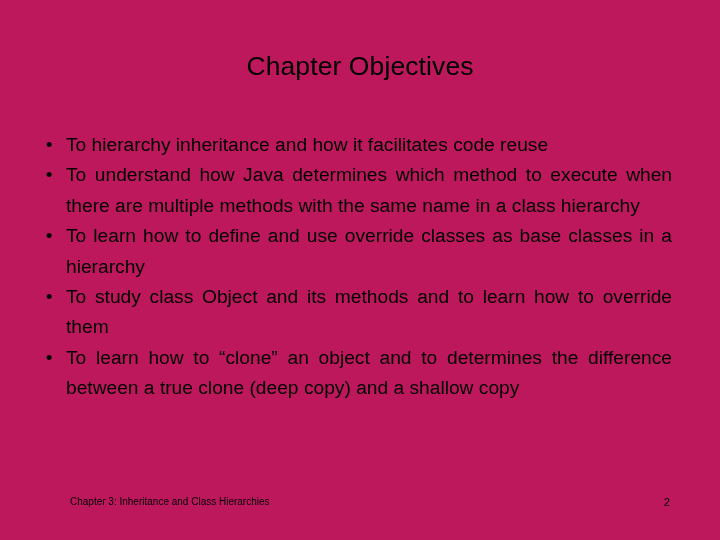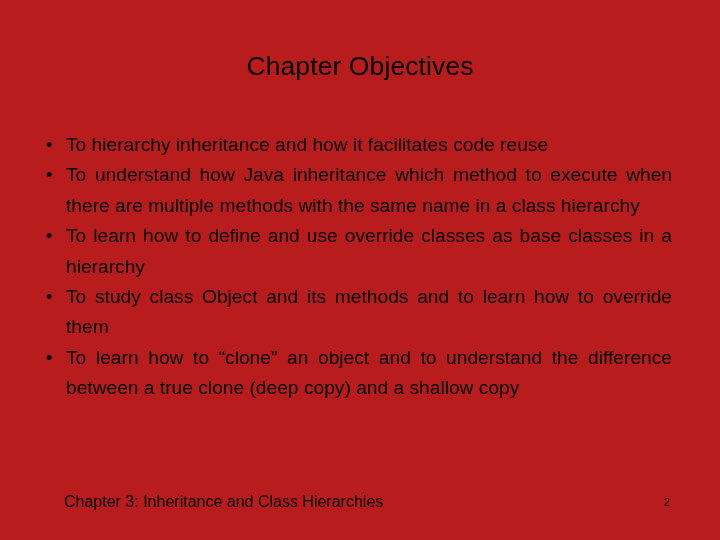--- a/index.html
+++ b/index.html
@@ -10,21 +10,21 @@
   body {
     font-family: "Liberation Sans", sans-serif;
     color: #000000;
     -webkit-font-smoothing: none;
   }
 
   #slide {
     position: relative;
     width: 720px;
     height: 540px;
-    background: #b91c1c;
+    background: #be185d;
     overflow: hidden;
   }
 
   
   #slide-title {
     position: absolute;
     left: 40px;
     top: 50px;
     width: 640px;
     text-align: center;
@@ -70,23 +70,23 @@
     width: 14px;
     line-height: 30.4px;
     font-size: 19.2px;
     text-align: center;
     color: #000000;
   }
 
   
   #footer-note {
     position: absolute;
-    left: 64px;
+    left: 70px;
     top: 495px;
-    font-size: 16px;
+    font-size: 10px;
     line-height: 14px;
     color: #000000;
     white-space: nowrap;
   }
 
   #slide-number {
     position: absolute;
     left: 600px;
     top: 495px;
     width: 70px;
@@ -105,36 +105,36 @@
 
   <ul id="objectives-list">
 
     <li class="bullet-item">
       <span class="bullet-marker">•</span>
       <span class="bullet-text">To hierarchy inheritance and how it facilitates code reuse</span>
     </li>
 
     <li class="bullet-item">
       <span class="bullet-marker">•</span>
-      <span class="bullet-text">To understand how Java inheritance which method to execute when there are multiple methods with the same name in a class hierarchy</span>
+      <span class="bullet-text">To understand how Java determines which method to execute when there are multiple methods with the same name in a class hierarchy</span>
     </li>
 
     <li class="bullet-item">
       <span class="bullet-marker">•</span>
       <span class="bullet-text">To learn how to define and use override classes as base classes in a hierarchy</span>
     </li>
 
     <li class="bullet-item">
       <span class="bullet-marker">•</span>
       <span class="bullet-text">To study class Object and its methods and to learn how to override them</span>
     </li>
 
     <li class="bullet-item">
       <span class="bullet-marker">•</span>
-      <span class="bullet-text">To learn how to “clone” an object and to understand the difference between a true clone (deep copy) and a shallow copy</span>
+      <span class="bullet-text">To learn how to “clone” an object and to determines the difference between a true clone (deep copy) and a shallow copy</span>
     </li>
 
   </ul>
 
   <div id="footer-note">Chapter 3: Inheritance and Class Hierarchies</div>
 
   <div id="slide-number">2</div>
 
 </div>
 

